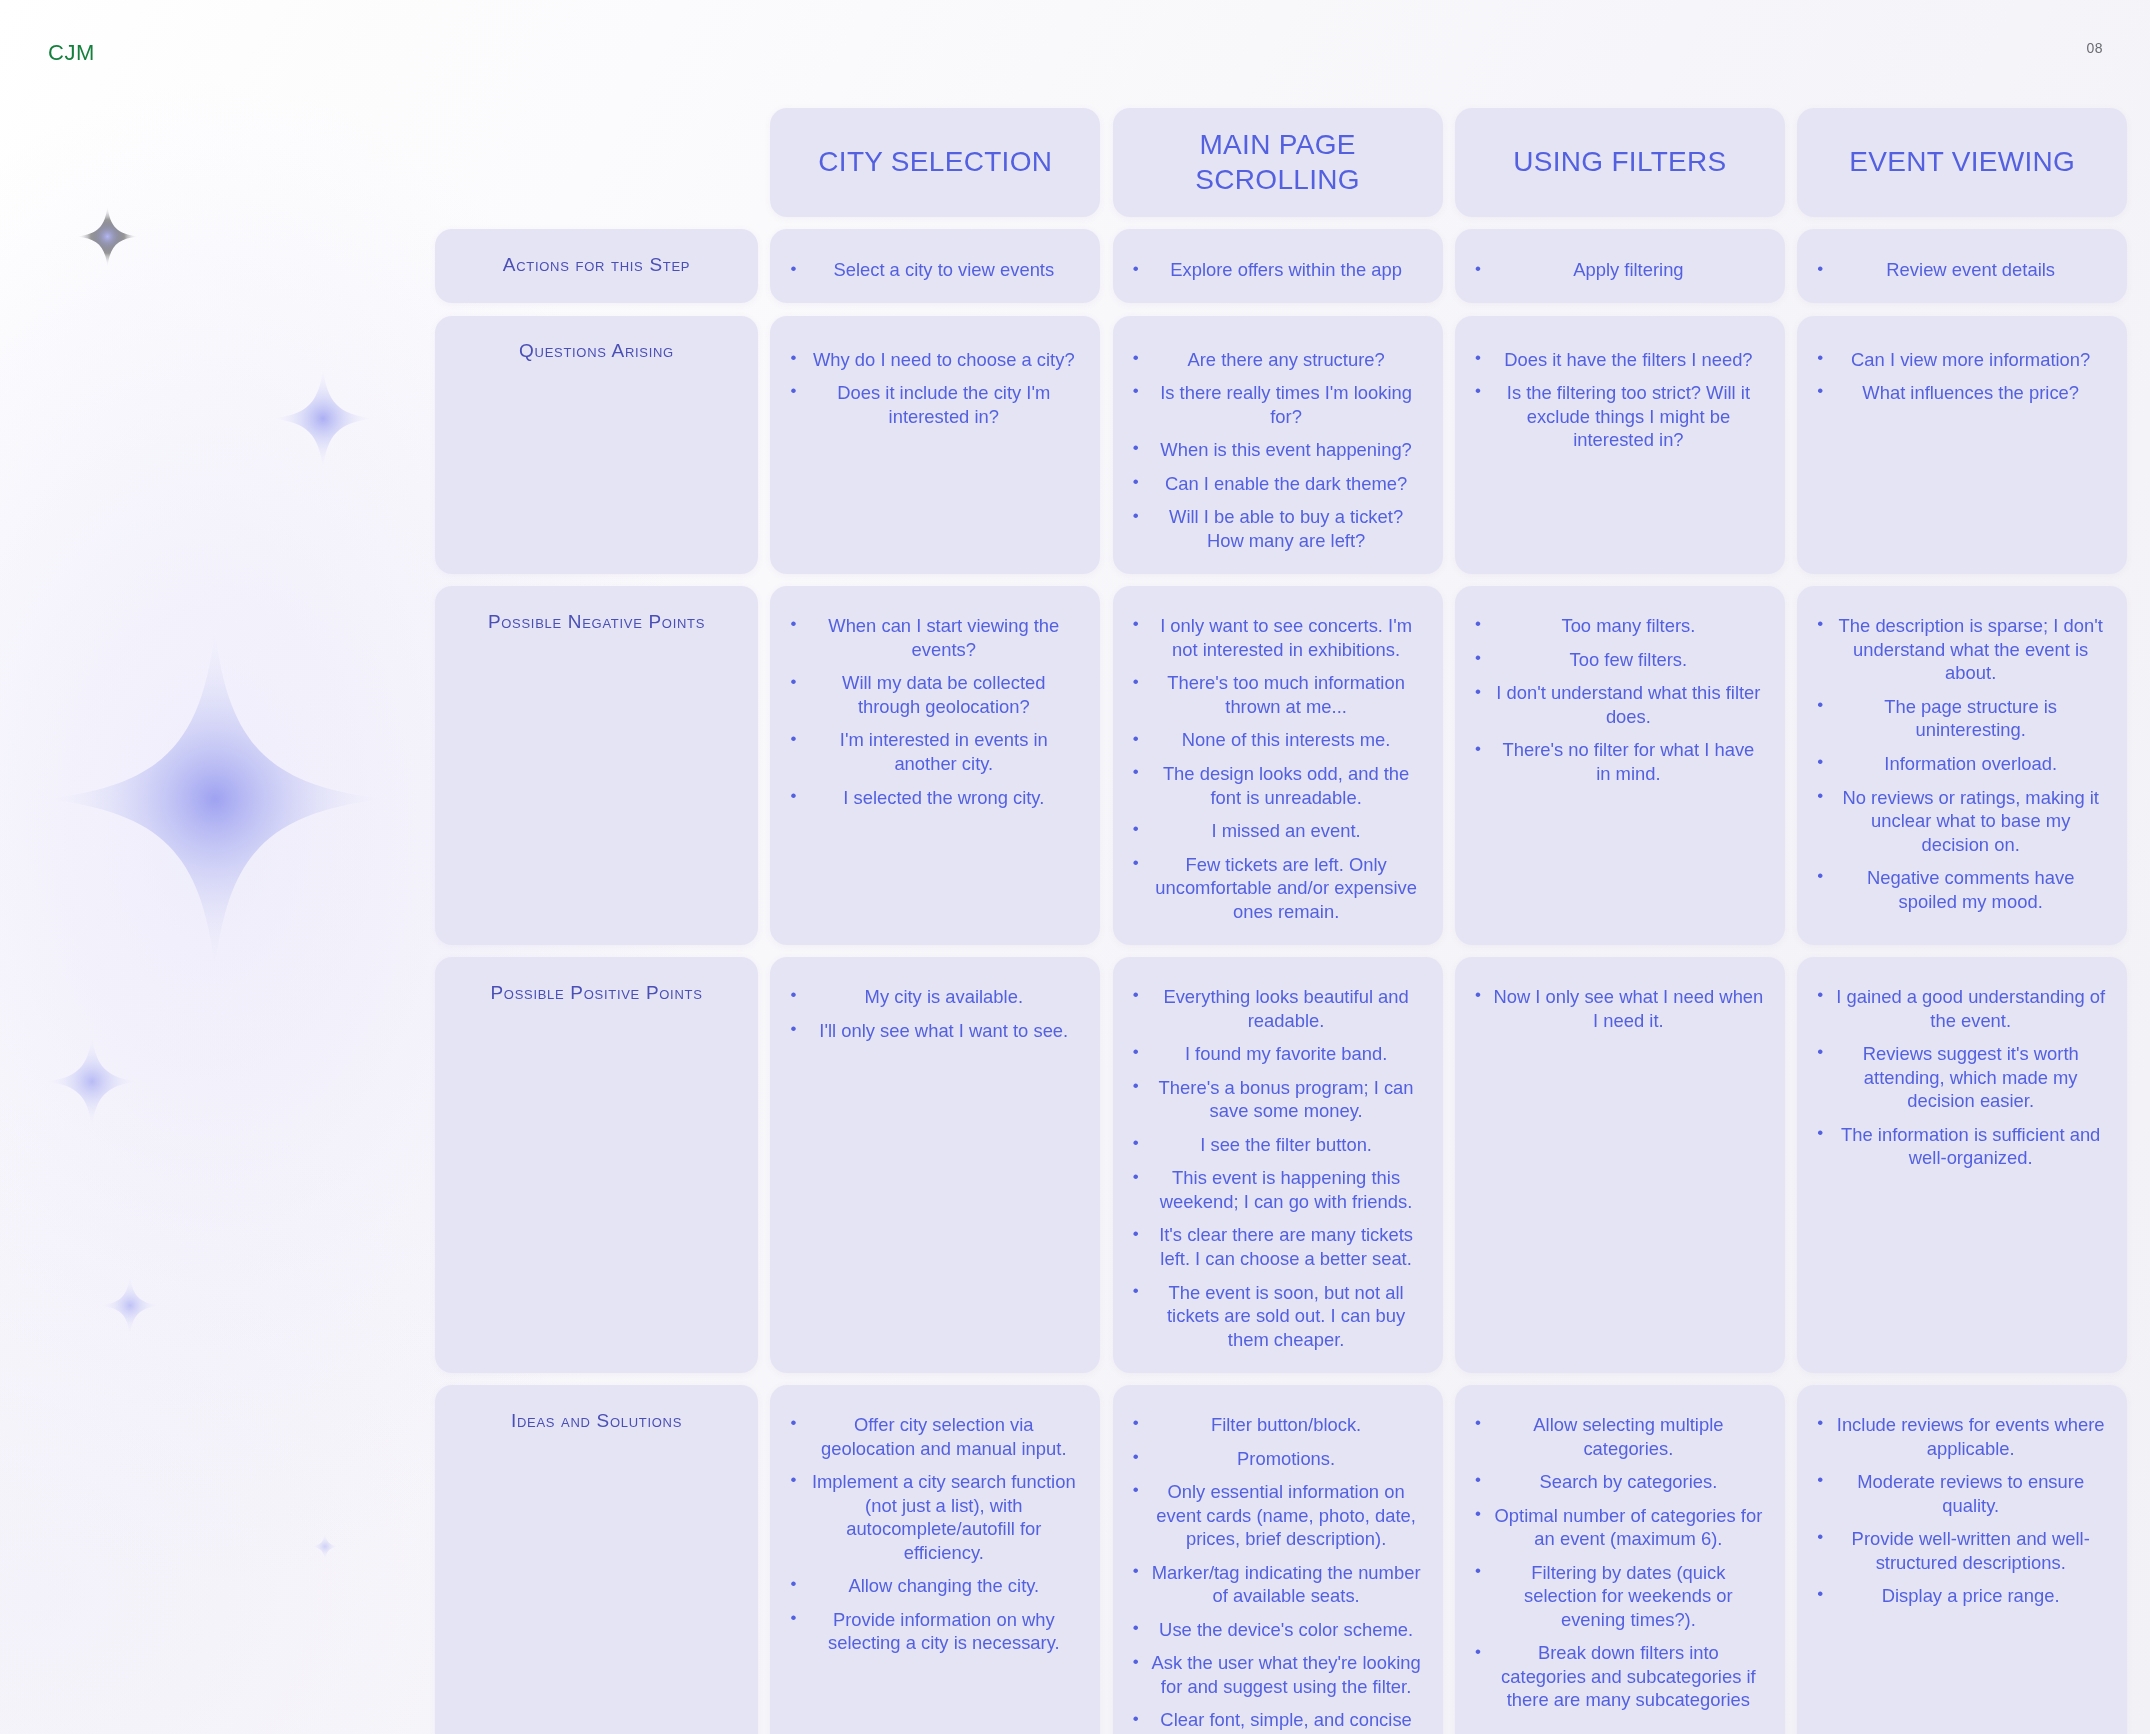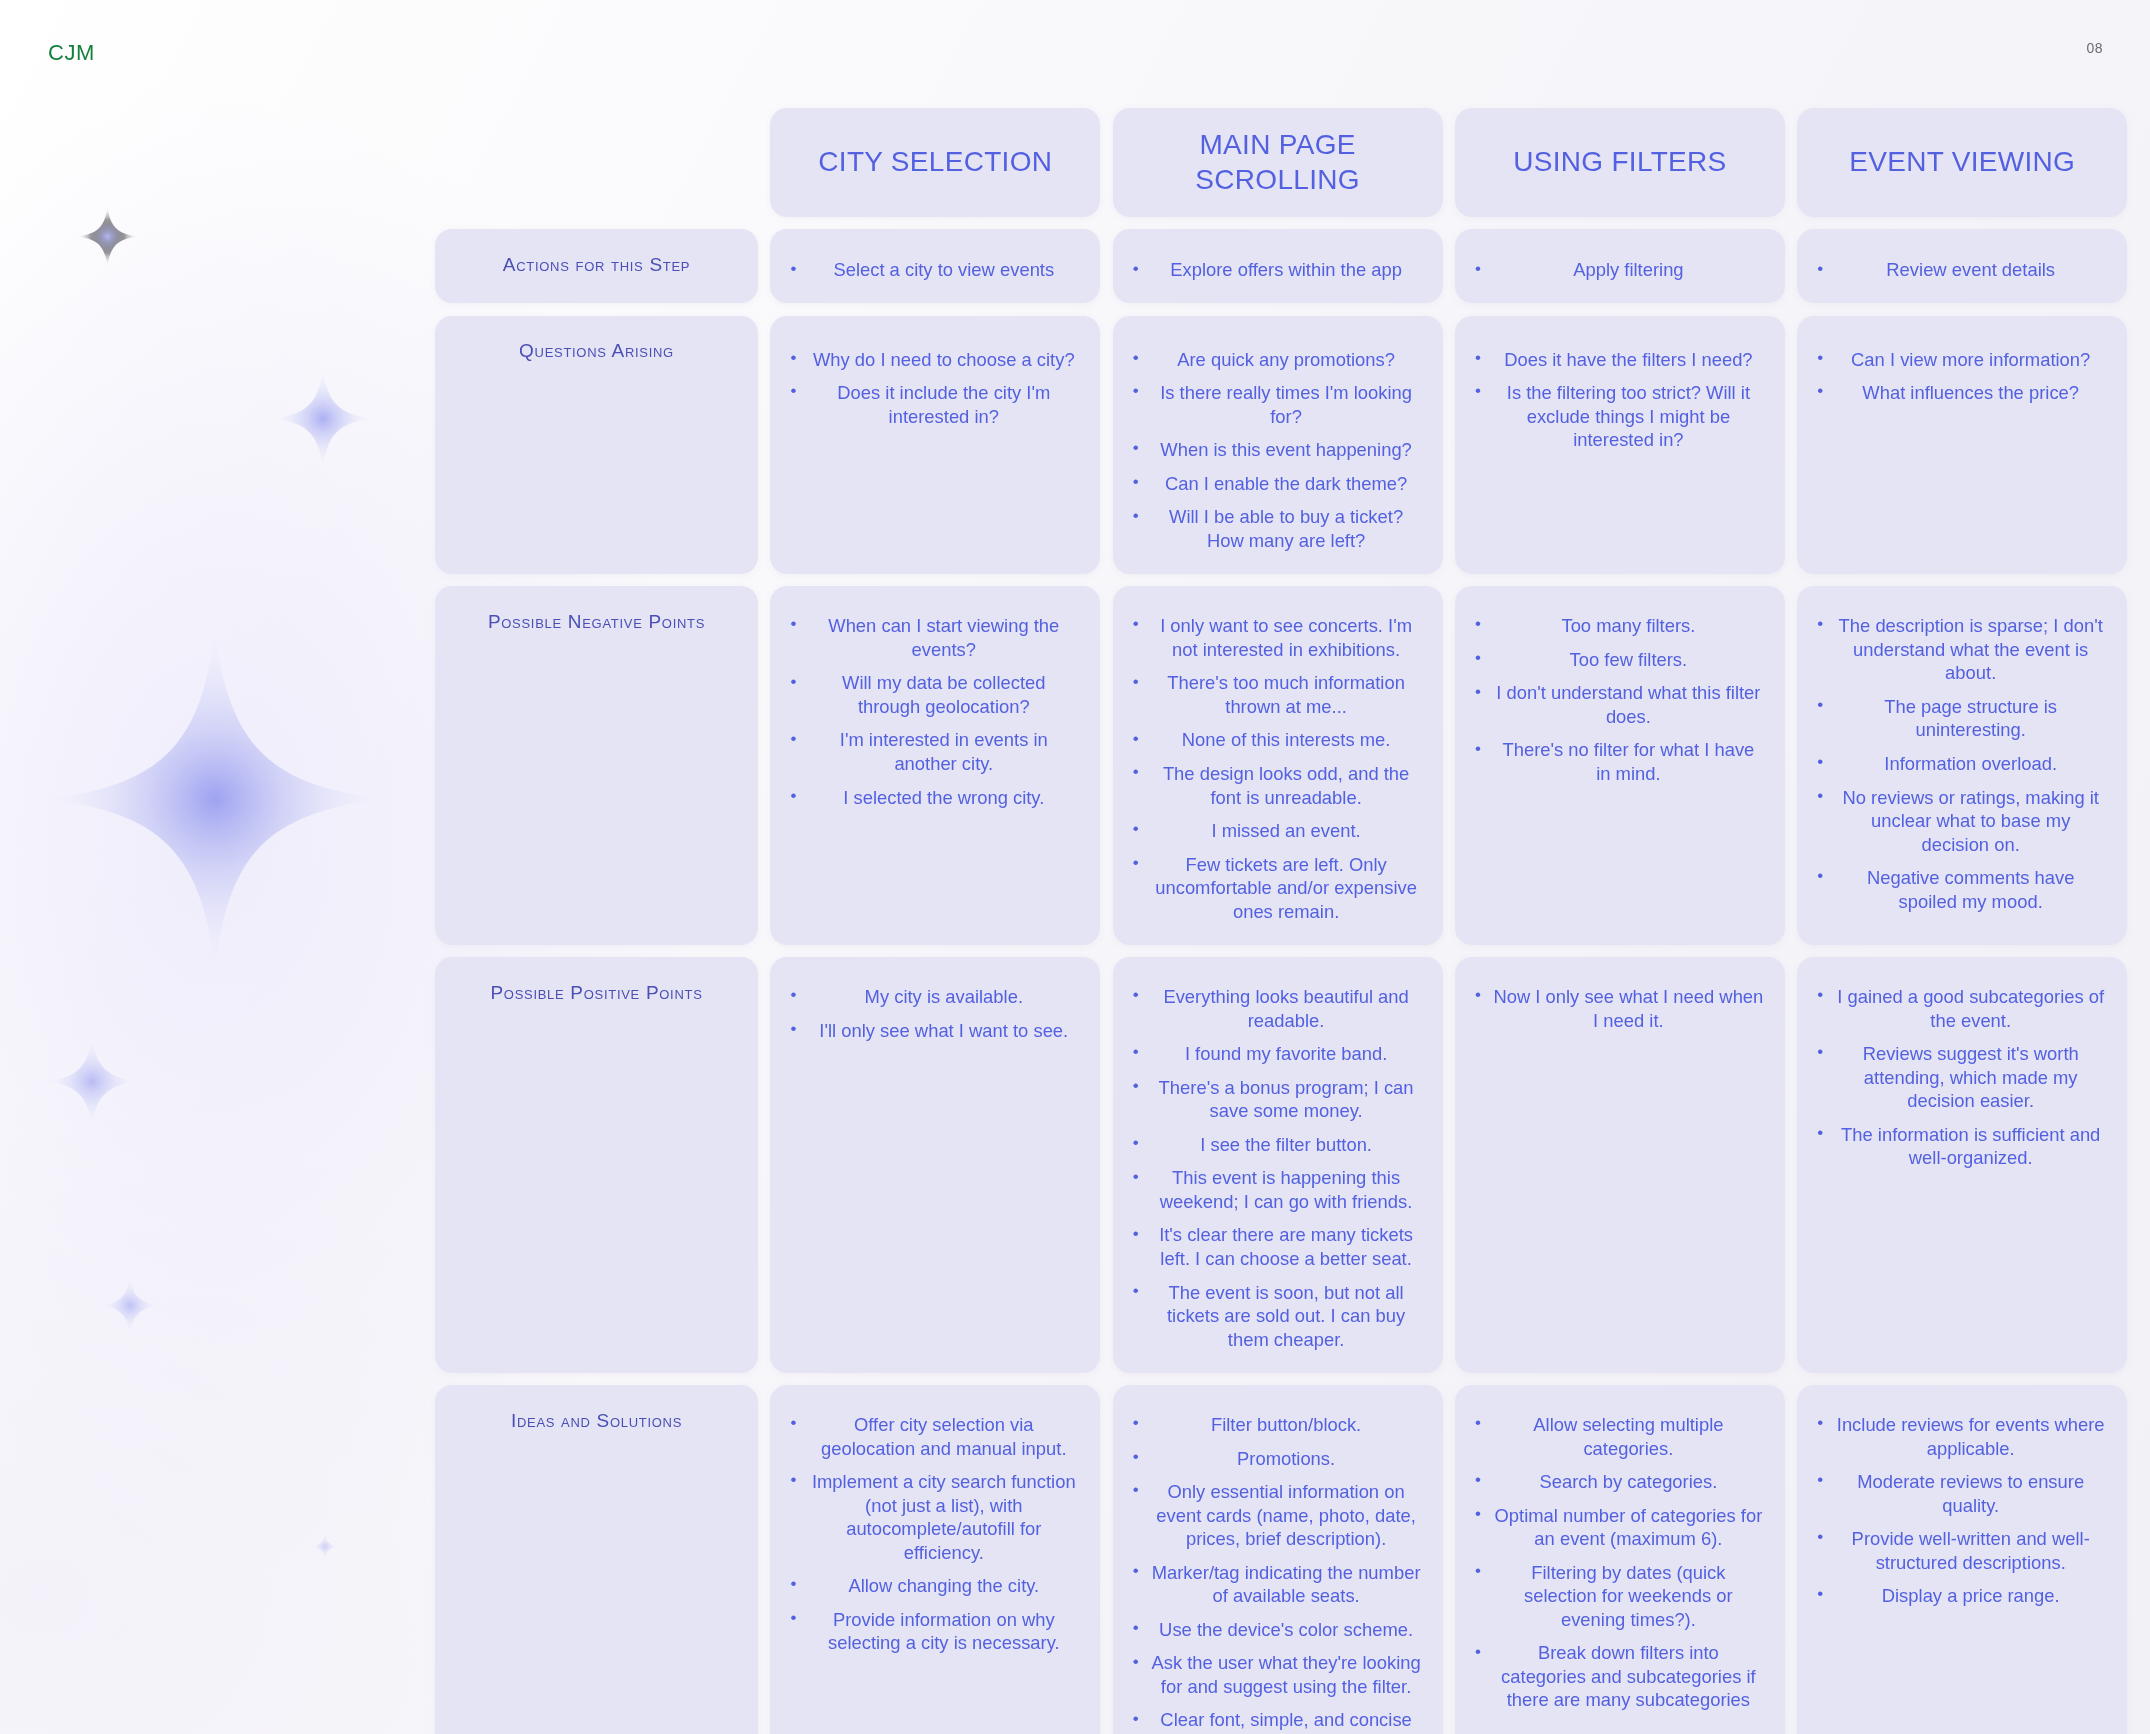--- a/index.html
+++ b/index.html
@@ -251,21 +251,21 @@
 
   <div class="card row-label r-questions">Questions Arising</div>
   <div class="card cell r-questions col-1">
       <ul>
         <li>Why do I need to choose a city?</li>
         <li>Does it include the city I'm interested in?</li>
       </ul>
     </div>
   <div class="card cell r-questions col-2">
       <ul>
-        <li>Are quick any promotions?</li>
+        <li>Are there any structure?</li>
         <li>Is there really times I'm looking for?</li>
         <li>When is this event happening?</li>
         <li>Can I enable the dark theme?</li>
         <li>Will I be able to buy a ticket? How many are left?</li>
       </ul>
     </div>
   <div class="card cell r-questions col-3">
       <ul>
         <li>Does it have the filters I need?</li>
         <li>Is the filtering too strict? Will it exclude things I might be interested in?</li>
@@ -333,21 +333,21 @@
         <li>The event is soon, but not all tickets are sold out. I can buy them cheaper.</li>
       </ul>
     </div>
   <div class="card cell r-positive col-3">
       <ul>
         <li>Now I only see what I need when I need it.</li>
       </ul>
     </div>
   <div class="card cell r-positive col-4">
       <ul>
-        <li>I gained a good subcategories of the event.</li>
+        <li>I gained a good understanding of the event.</li>
         <li>Reviews suggest it's worth attending, which made my decision easier.</li>
         <li>The information is sufficient and well-organized.</li>
       </ul>
     </div>
 
   <div class="card row-label r-ideas">Ideas and Solutions</div>
   <div class="card cell r-ideas col-1">
       <ul>
         <li>Offer city selection via geolocation and manual input.</li>
         <li>Implement a city search function (not just a list), with autocomplete/autofill for efficiency.</li>

